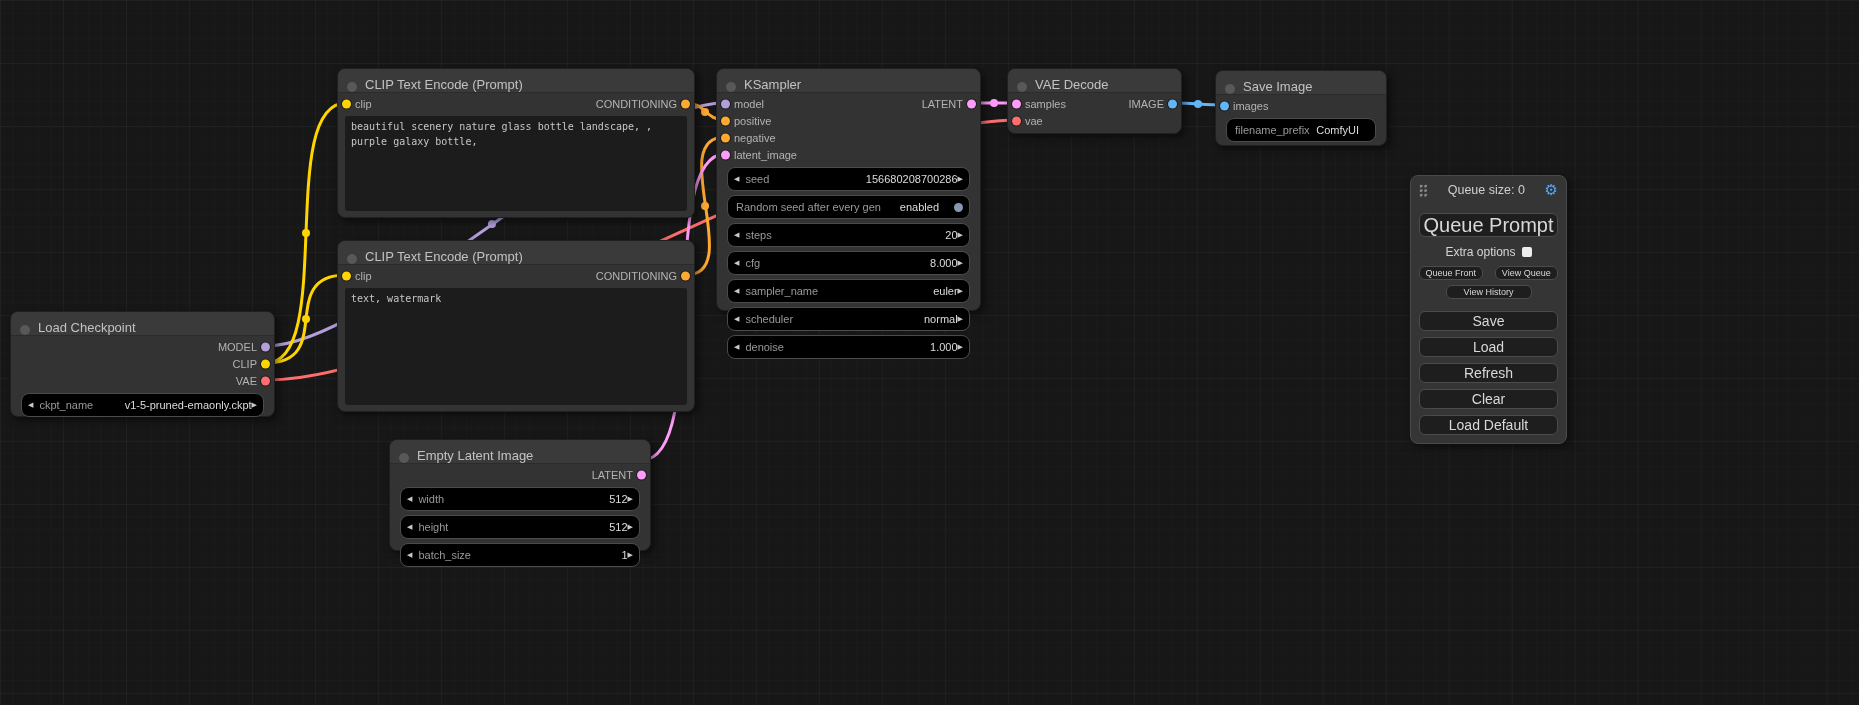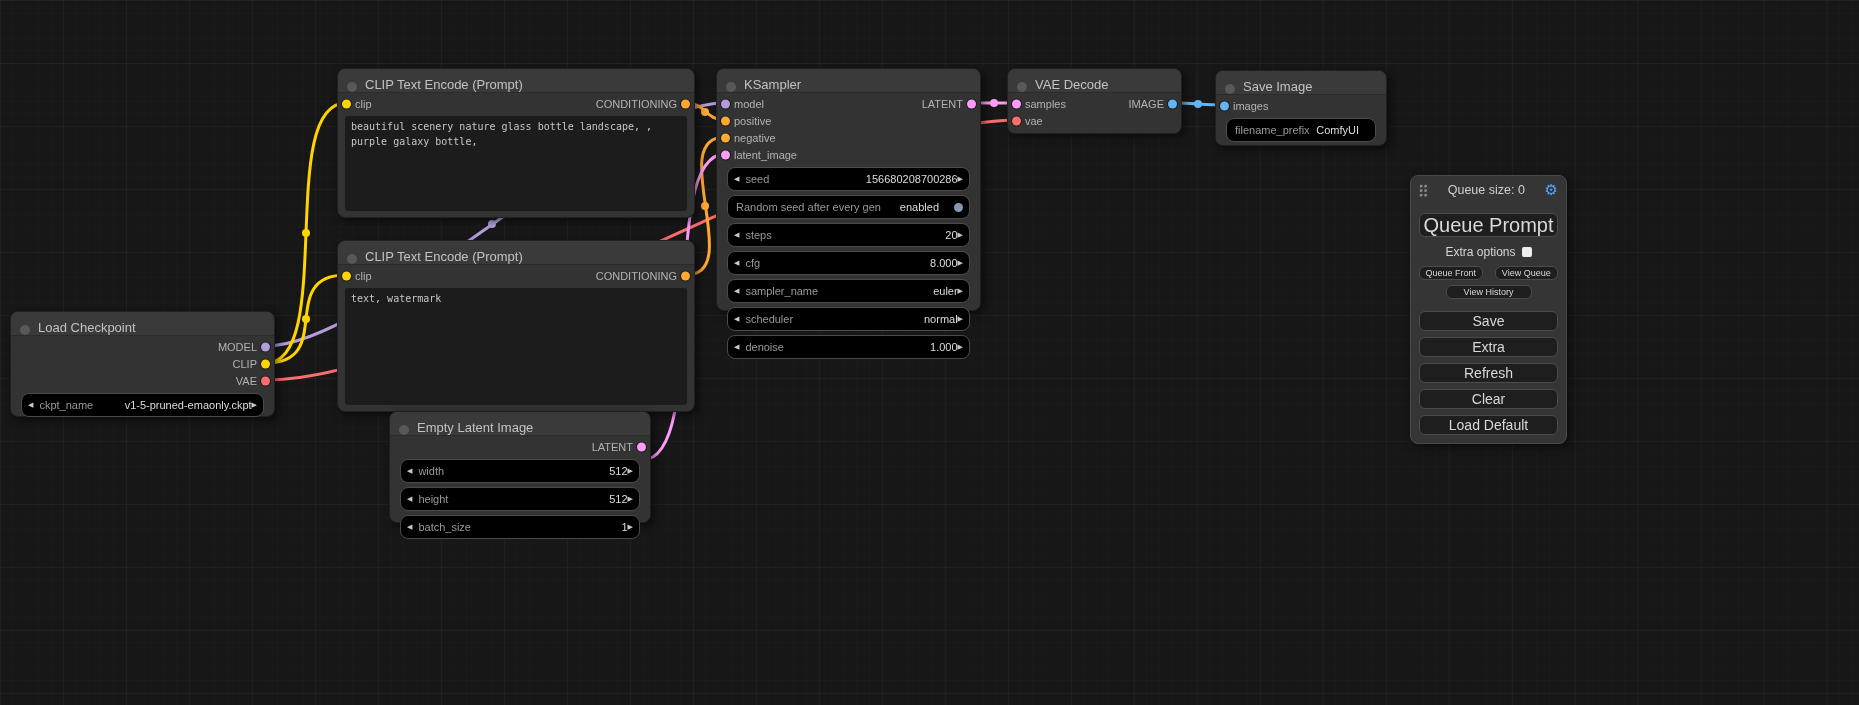--- a/index.html
+++ b/index.html
@@ -140,21 +140,21 @@
       <div class="row">
         <span class="port in" style="background-color: rgb(255, 213, 0);"></span>
         <span class="in-label">clip</span>
         <span class="out-label">CONDITIONING</span>
         <span class="port out" style="background-color: rgb(255, 169, 49);"></span>
       </div>
       <textarea style="height: 117px;" spellcheck="false">text, watermark</textarea>
     </div>
   </div>
 
-  <div class="node" style="left:389px;top:411px;width:262px;height:112px">
+  <div class="node" style="left:389px;top:439px;width:262px;height:112px">
     <div class="title">
       <span class="tdot"></span>
       <span class="ttext">Empty Latent Image</span>
     </div>
     <div class="body">
       <div class="row">
         <span class="out-label">LATENT</span>
         <span class="port out" style="background-color: rgb(255, 156, 249);"></span>
       </div>
       <div class="widget">
@@ -296,17 +296,17 @@
     <span class="checkbox"></span>
   </div>
   <div class="btn-pair">
     <button class="btn-small">Queue Front</button>
     <button class="btn-small">View Queue</button>
   </div>
   <div class="btn-history-row">
     <button class="btn-history">View History</button>
   </div>
   <button class="btn-mid">Save</button>
-  <button class="btn-mid">Extra</button>
+  <button class="btn-mid">Load</button>
   <button class="btn-mid">Refresh</button>
   <button class="btn-mid">Clear</button>
   <button class="btn-mid" style="margin-bottom:0">Load Default</button>
 </div>
 
 </body></html>

